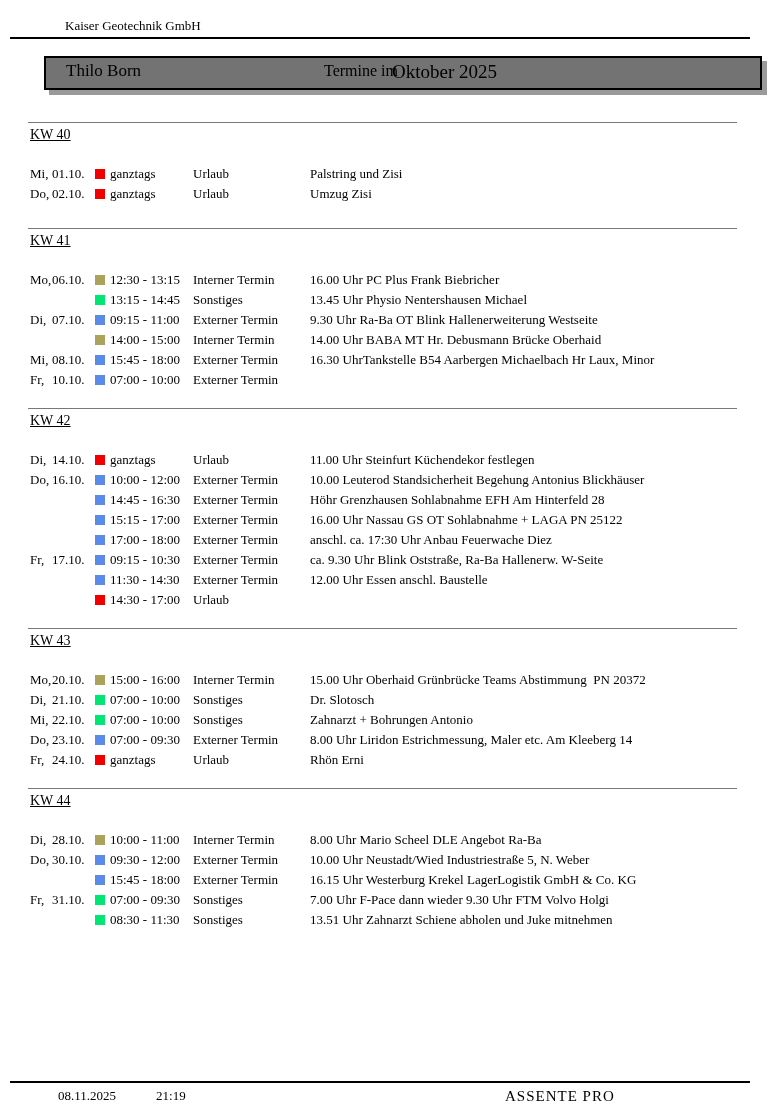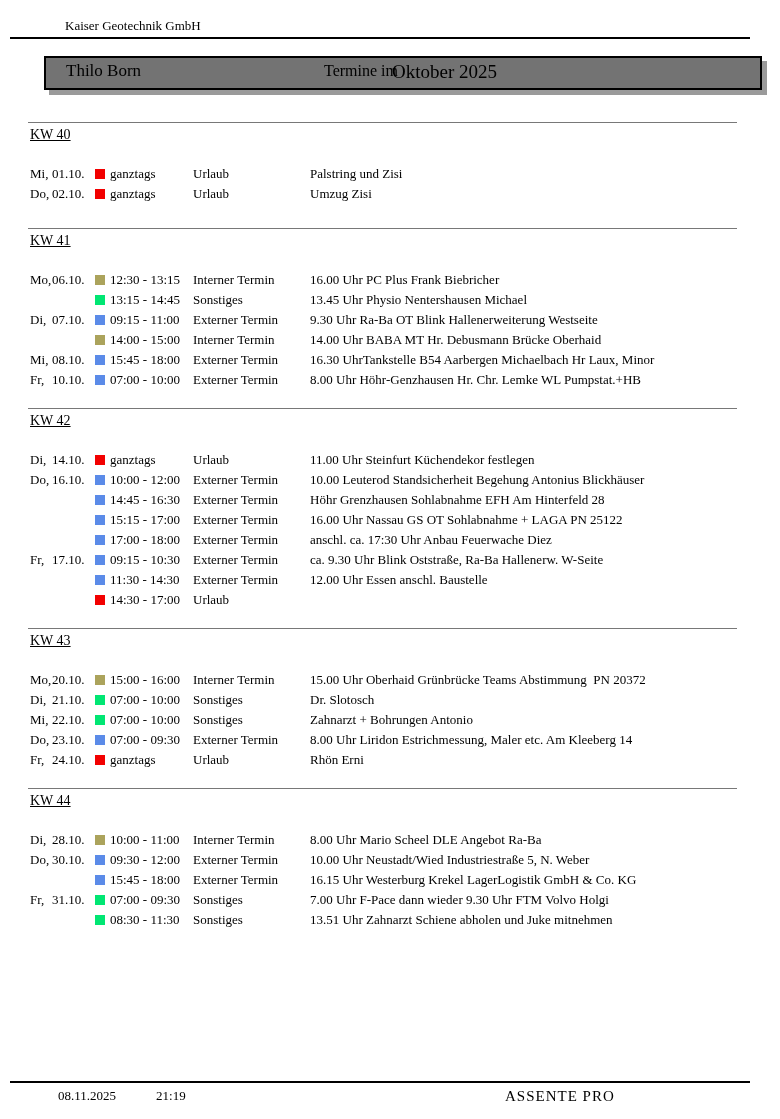--- a/index.html
+++ b/index.html
@@ -126,21 +126,20 @@
     <span class="cat">Externer Termin</span>
     <span class="desc">16.30 UhrTankstelle B54 Aarbergen Michaelbach Hr Laux, Minor</span>
   </div>
 
   <div class="row">
     <span class="day">Fr,</span>
     <span class="date">10.10.</span>
     <span class="swatch" style="background: rgb(91, 139, 232);"></span>
     <span class="time">07:00 - 10:00</span>
     <span class="cat">Externer Termin</span>
-    <span class="desc">8.00 Uhr Höhr-Genzhausen Hr. Chr. Lemke WL Pumpstat.+HB</span>
   </div>
 </div>
   </section>
 
   <section class="section">
     <div class="secline"></div>
     <div class="kw">KW 42</div>
     <div class="rows">
   <div class="row">
     <span class="day">Di,</span>

